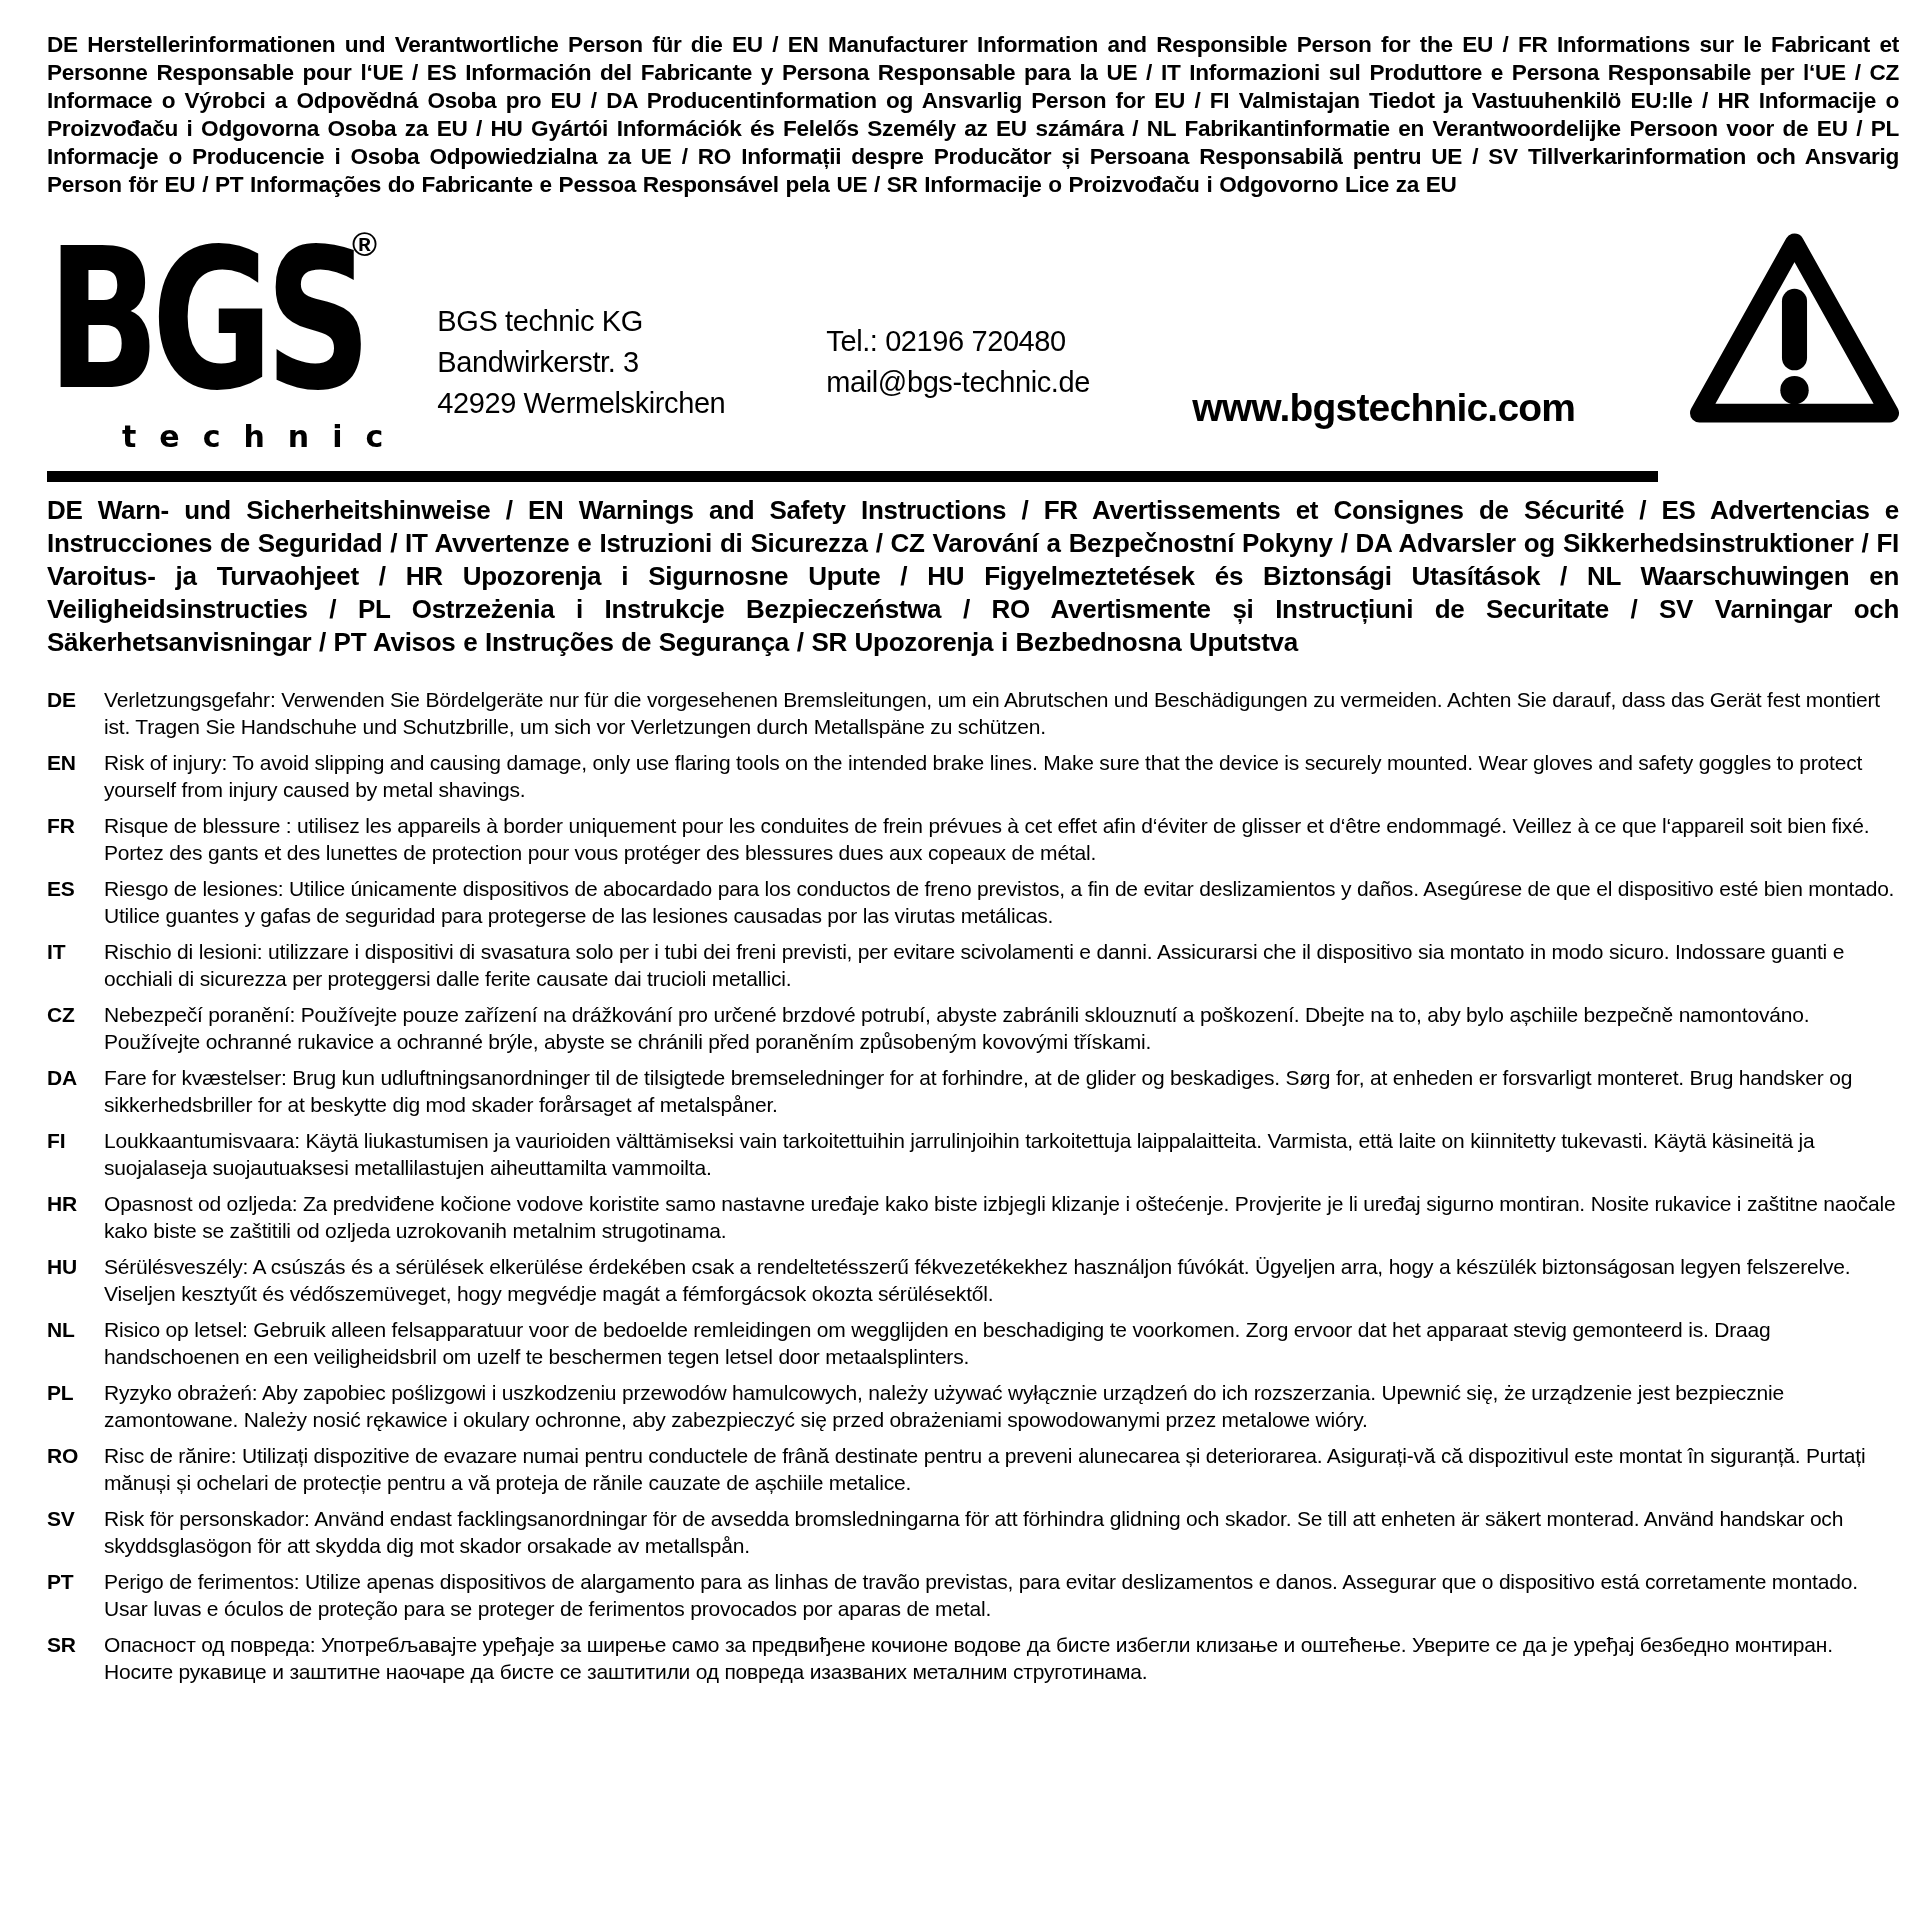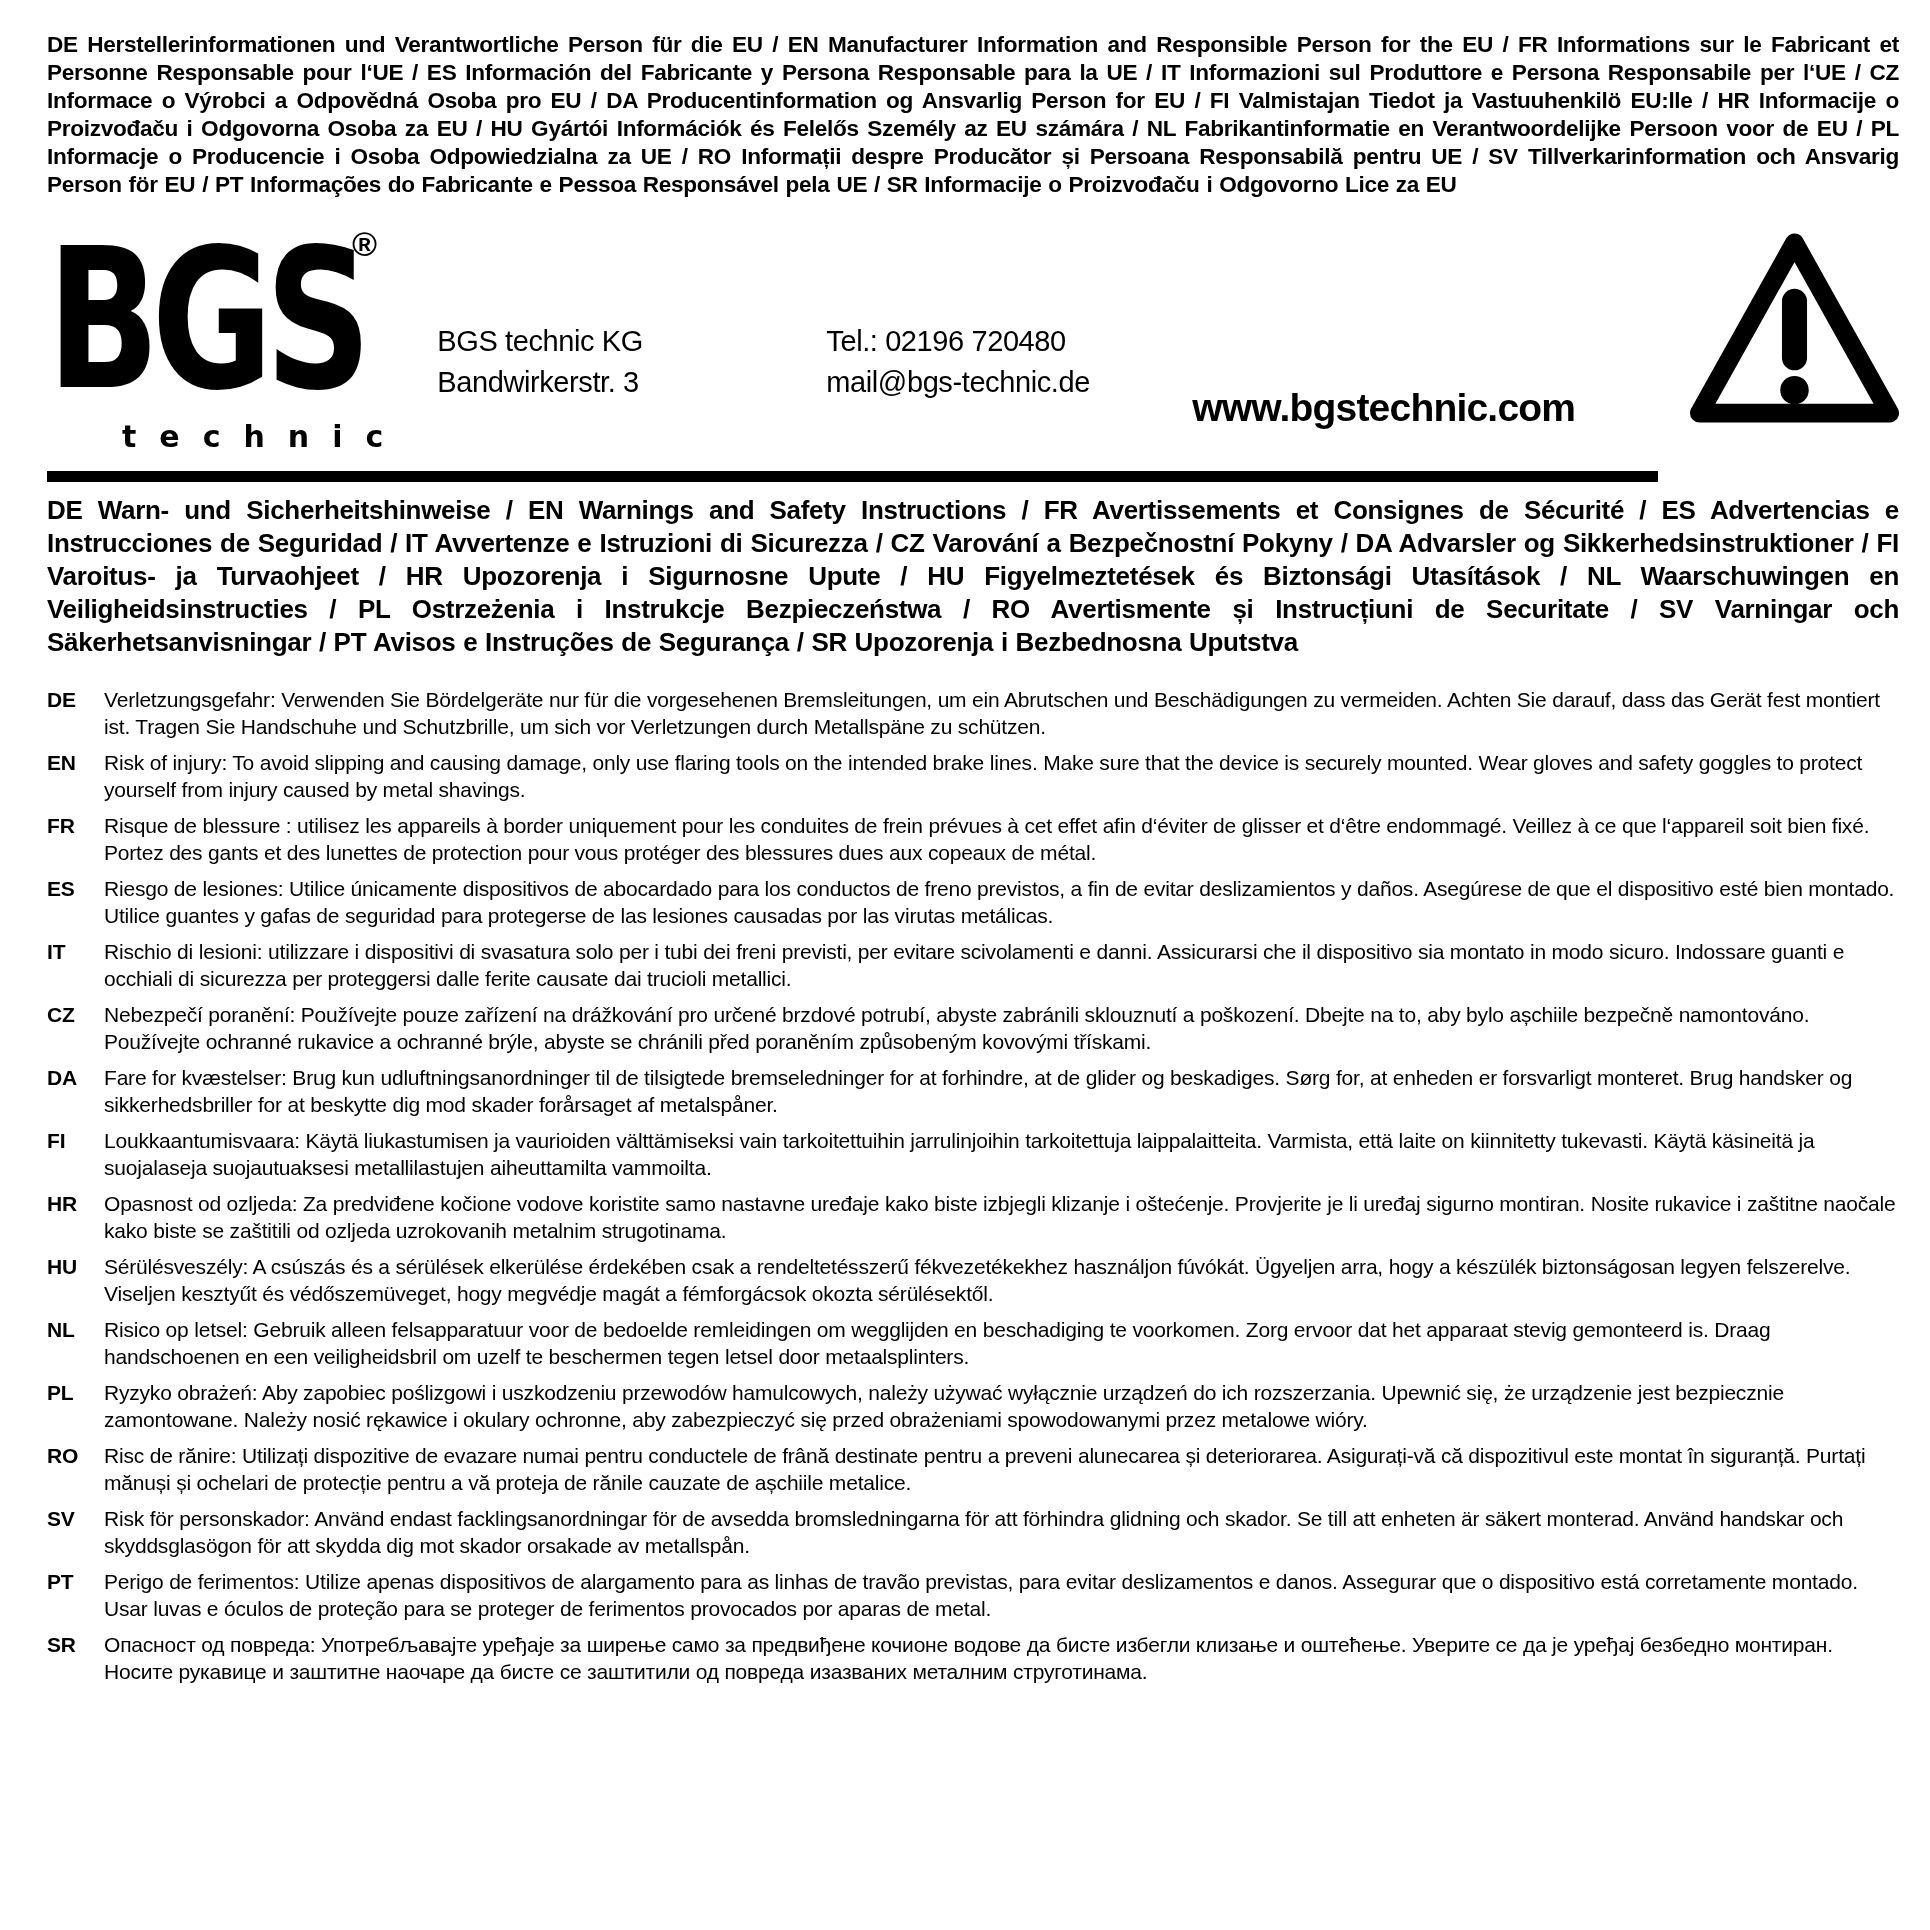--- a/index.html
+++ b/index.html
@@ -147,20 +147,21 @@
 
         <div class="logo">
           <div class="logo-bgs">BGS</div>
           <div class="logo-technic">technic</div>
           <div class="logo-reg">®</div>
         </div>
 
         <div class="addr-col">
           <div>BGS technic KG</div>
           <div>Bandwirkerstr. 3</div>
+          <div>42929 Wermelskirchen</div>
         </div>
 
         <div class="tel-col">
           <div>Tel.: 02196 720480</div>
           <div>mail@bgs-technic.de</div>
         </div>
 
         <div class="website">www.bgstechnic.com</div>
       </div>
 

